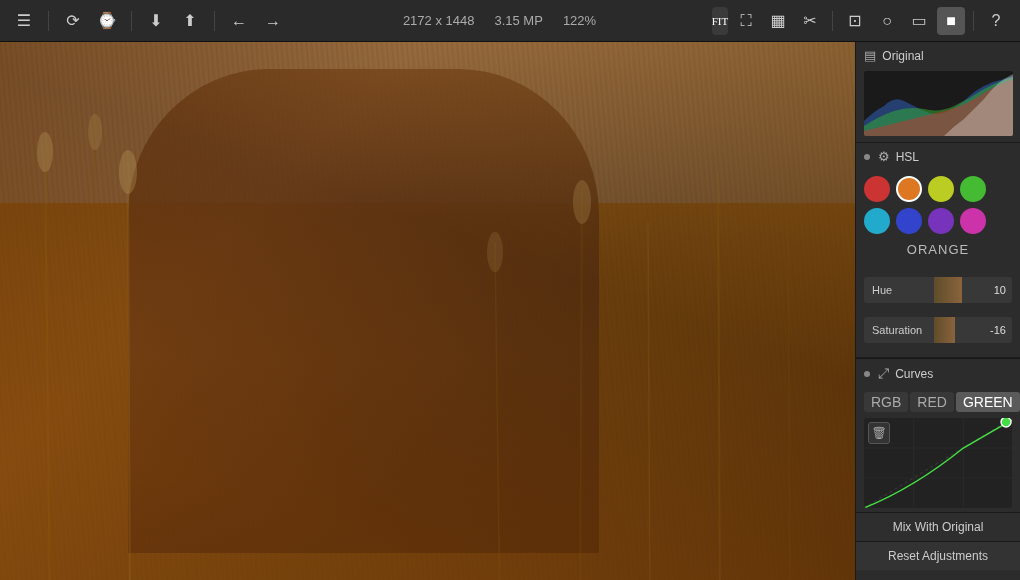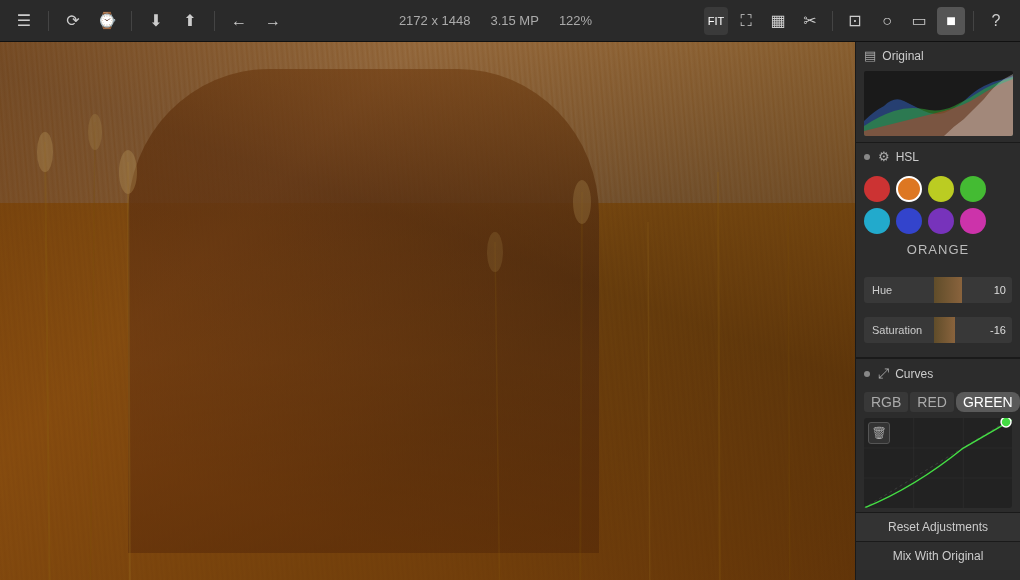--- a/index.html
+++ b/index.html
@@ -218,21 +218,20 @@
       font-size: 14px;
       color: #aaa;
       background: #383838;
       border-radius: 3px;
       cursor: pointer;
       border: none;
     }
     .curves-tab.active {
       background: #5a5a5a;
       color: #fff;
-      border-radius: 8px;
     }
     .curves-area {
       margin: 2px 8px 4px 8px;
       height: 90px;
       background: #222;
       border-radius: 3px;
       position: relative;
       overflow: hidden;
     }
     .curves-area svg {
@@ -346,21 +345,21 @@
   <div class="toolbar-icon">←</div>
   <div class="toolbar-icon">→</div>
 
   <div class="toolbar-center">
     <span>2172 x 1448</span>
     <span>3.15 MP</span>
     <span>122%</span>
   </div>
 
   <div class="toolbar-right">
-    <div class="toolbar-icon" style="font-size:11px;width:24px;background:#3a3a3a;color:#fff;">FIT</div>
+    <div class="toolbar-icon" style="font-size:11px;width:16px;background:#3a3a3a;color:#fff;font-family:Liberation Serif, serif;">FIT</div>
     <div class="toolbar-icon">⛶</div>
     <div class="toolbar-icon">▦</div>
     <div class="toolbar-icon">✂</div>
     <div class="toolbar-sep"></div>
     <div class="toolbar-icon">⊡</div>
     <div class="toolbar-icon">○</div>
     <div class="toolbar-icon">▭</div>
     <div class="toolbar-icon active" style="background:#555;">■</div>
     <div class="toolbar-sep"></div>
     <div class="toolbar-icon">?</div>
@@ -488,18 +487,18 @@
           <line x1="0" y1="90" x2="149" y2="0" stroke="#444" stroke-width="0.8" stroke-dasharray="3,3"></line>
 
           <path d="M0,90 Q50,70 100,30 L149,2" stroke="#44dd44" stroke-width="1.5" fill="none"></path>
 
           <circle cx="143" cy="4" r="5" fill="#44dd44" stroke="#fff" stroke-width="1.5"></circle>
         </svg>
       </div>
     </div>
 
     <div id="bottom-buttons">
+      <button class="bottom-btn mix-btn">Mix With Original</button>
       <button class="bottom-btn">Reset Adjustments</button>
-      <button class="bottom-btn mix-btn">Mix With Original</button>
     </div>
 
   </div>
 </div>
 
 </body></html>

